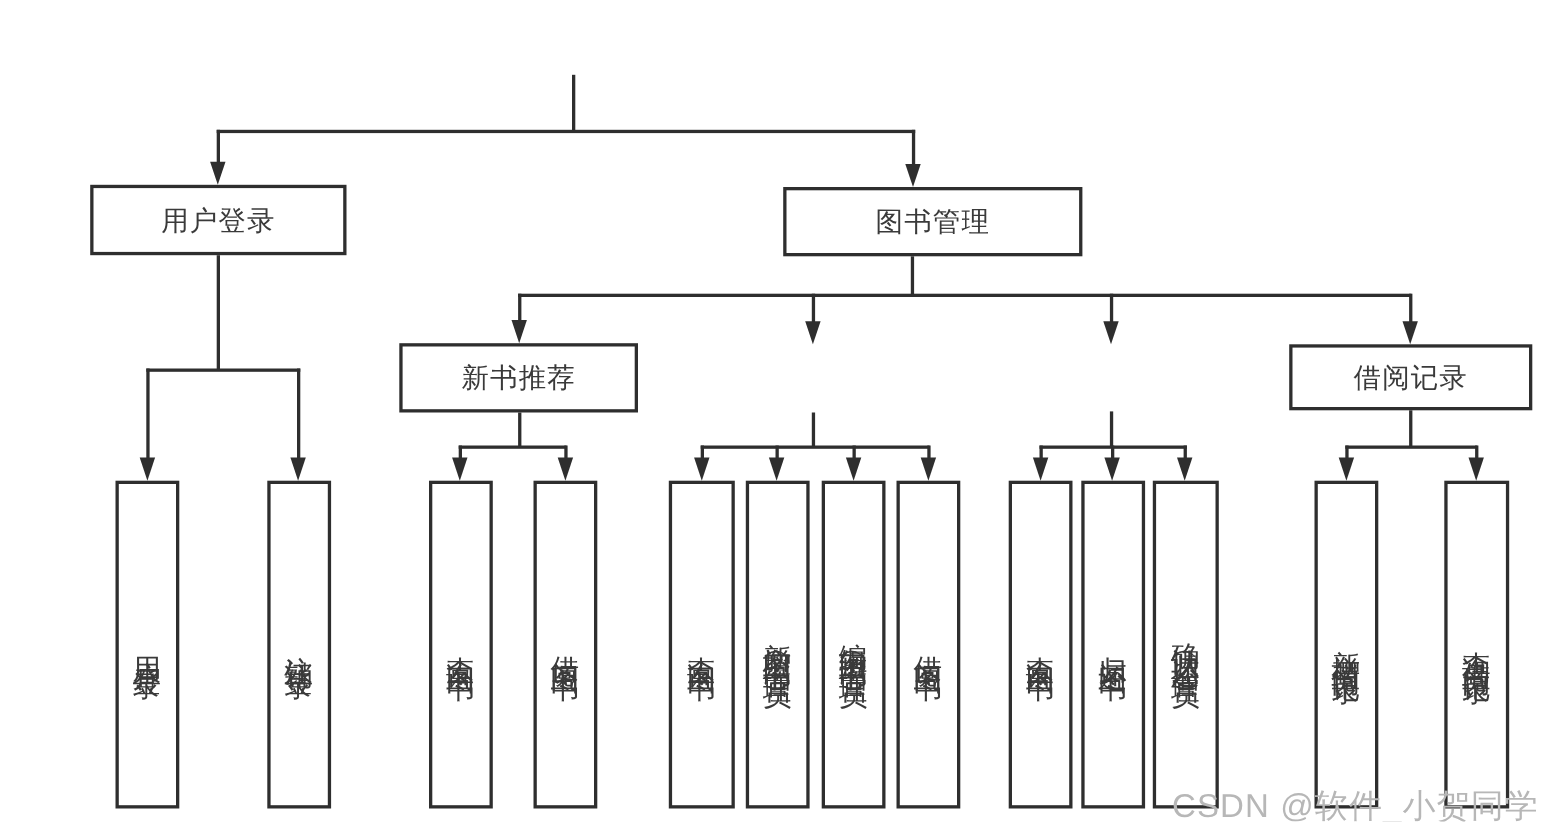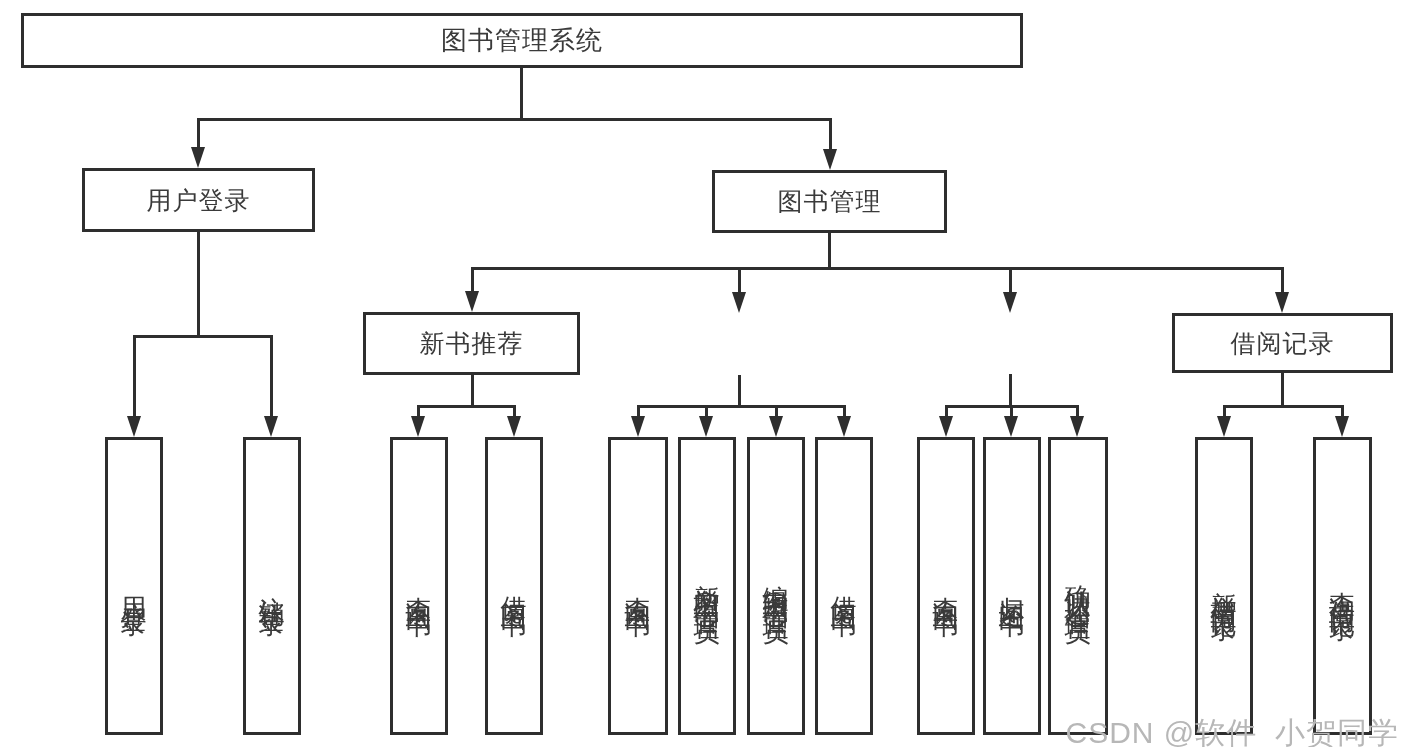--- a/index.html
+++ b/index.html
@@ -54,25 +54,24 @@
     letter-spacing:1px;
     z-index:6;
     white-space:nowrap;
   }
 </style>
 </head>
 <body>
 
 <div class="stage">
 
-  <div class="node root" style="left:21px;top:13px;width:1002px;height:55px;">图书管理系统</div>
 
   <div class="node" style="left:82px;top:168px;width:233px;height:64px;">用户登录</div>
 
-  <div class="node" style="left:712px;top:170px;width:235px;height:63px;">图书管理</div>
+  <div class="node" style="left:712px;top:170px;width:272px;height:63px;">图书管理</div>
 
   <div class="node" style="left:363px;top:312px;width:217px;height:63px;">新书推荐</div>
 
 
 
   <div class="node" style="left:1172px;top:313px;width:221px;height:60px;">借阅记录</div>
 
   <div class="leaf" style="left:105px;">
     <span>用户登录</span>
   </div>

